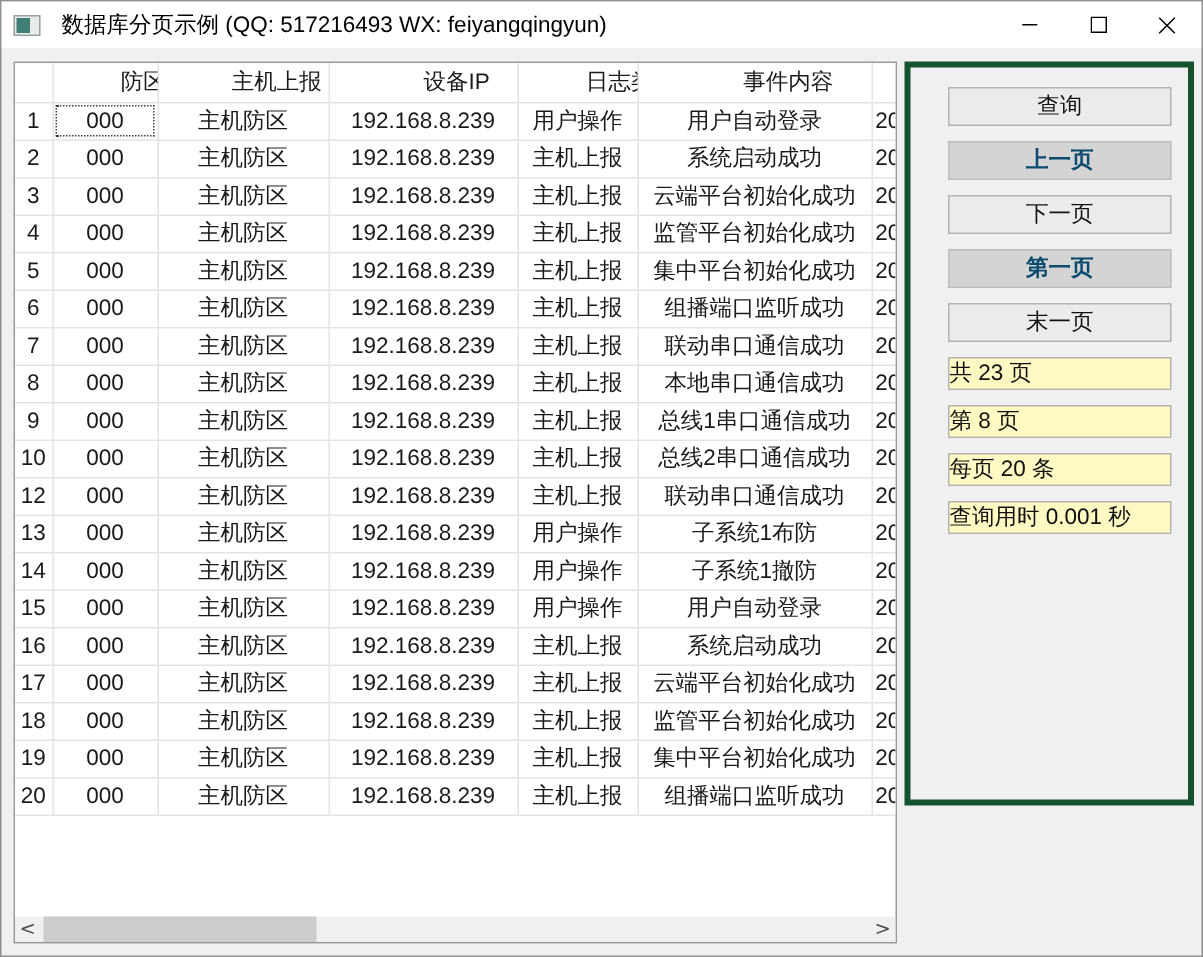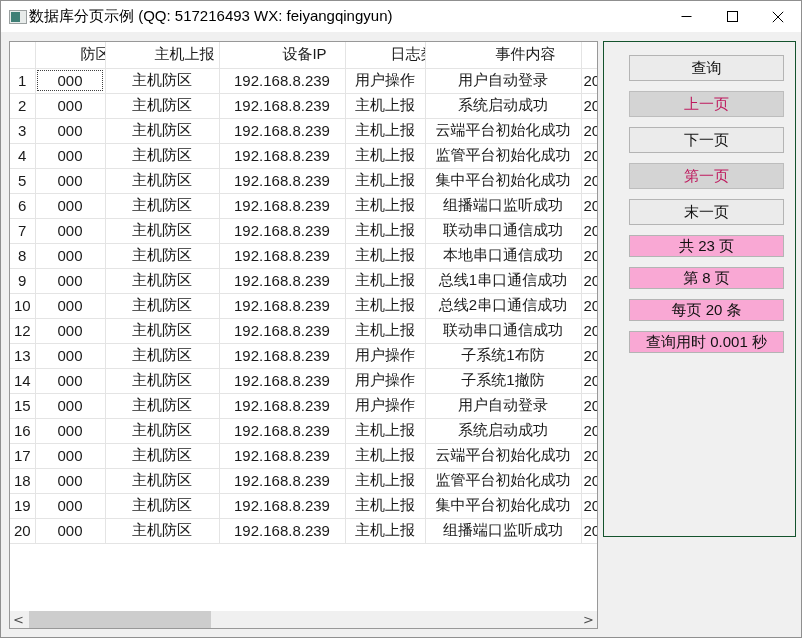--- a/index.html
+++ b/index.html
@@ -13,21 +13,21 @@
 
   
   .titlebar {
     position: absolute; top: 0; left: 0; right: 0; height: 31px;
     background: #ffffff; display: flex; align-items: center;
   }
   .app-icon { width: 18px; height: 14px; margin-left: 8px; display: inline-block;
     border: 1px solid #9aa0a0; background: #e8eceb; position: relative; }
   .app-icon::before { content: ""; position: absolute; left: 1px; top: 1px; bottom: 1px; width: 9px;
     background: #3f7f76; }
-  .titlebar .title { margin-left: 2px; font-size: 15px; color: #000; white-space: nowrap; }
+  .titlebar .title { margin-left: 14px; font-size: 15px; color: #000; white-space: nowrap; }
   .win-controls { position: absolute; right: 0; top: 0; height: 31px; display: flex; }
   .win-btn { width: 46px; height: 31px; display: flex; align-items: center; justify-content: center; }
   .win-btn svg { display: block; }
 
   
   .tablewrap {
     position: absolute; left: 8px; top: 40px; width: 589px; height: 588px;
     background: #ffffff; border: 1px solid #989898; overflow: hidden;
   }
   table { border-collapse: collapse; table-layout: fixed; width: 587px; }
@@ -53,33 +53,33 @@
     background: #f0f0f0; display: flex; align-items: stretch;
   }
   .hs-arrow { width: 17px; display: flex; align-items: center; justify-content: center;
     color: #4d4d4d; font-size: 13px; font-family: "DejaVu Sans", sans-serif; }
   .hs-track { flex: 1; position: relative; }
   .hs-thumb { position: absolute; top: 0; bottom: 0; left: 2px; width: 182px; background: #cdcdcd; }
 
   
   .panel {
     position: absolute; left: 602px; top: 40px; width: 193px; height: 496px;
-    background: #f0f0f0; border: 1px solid #14532d; padding: 13px 11px 0 25px;
+    background: #f0f0f0; border: 4px solid #14532d; padding: 13px 11px 0 25px;
   }
   .btn {
     display: block; width: 100%; height: 26px; margin-bottom: 10px;
     background: #ebebeb; border: 1px solid #b4b4b4; color: #111;
     font-size: 15px; text-align: center; line-height: 24px;
     font-family: "Liberation Sans", "DejaVu Sans", sans-serif;
   }
-  .btn.disabled { background: #d4d4d4; color: #be185d; border-color: #bdbdbd; }
+  .btn.disabled { background: #d4d4d4; color: #0c4a6e; border-color: #bdbdbd; font-weight: bold; }
   .info-label {
     display: block; width: 100%; height: 22px; margin-bottom: 10px;
-    background: #f9a8d4; border: 1px solid #b4b4b4; color: #111;
-    font-size: 15px; text-align: center; line-height: 20px;
+    background: #fef9c3; border: 1px solid #b4b4b4; color: #111;
+    font-size: 15px; text-align: left; line-height: 20px;
   }
 </style>
 </head>
 <body>
 
 <div class="window">
 
   <div class="titlebar">
     <span class="app-icon"></span>
     <span class="title">数据库分页示例 (QQ: 517216493 WX: feiyangqingyun)</span>

